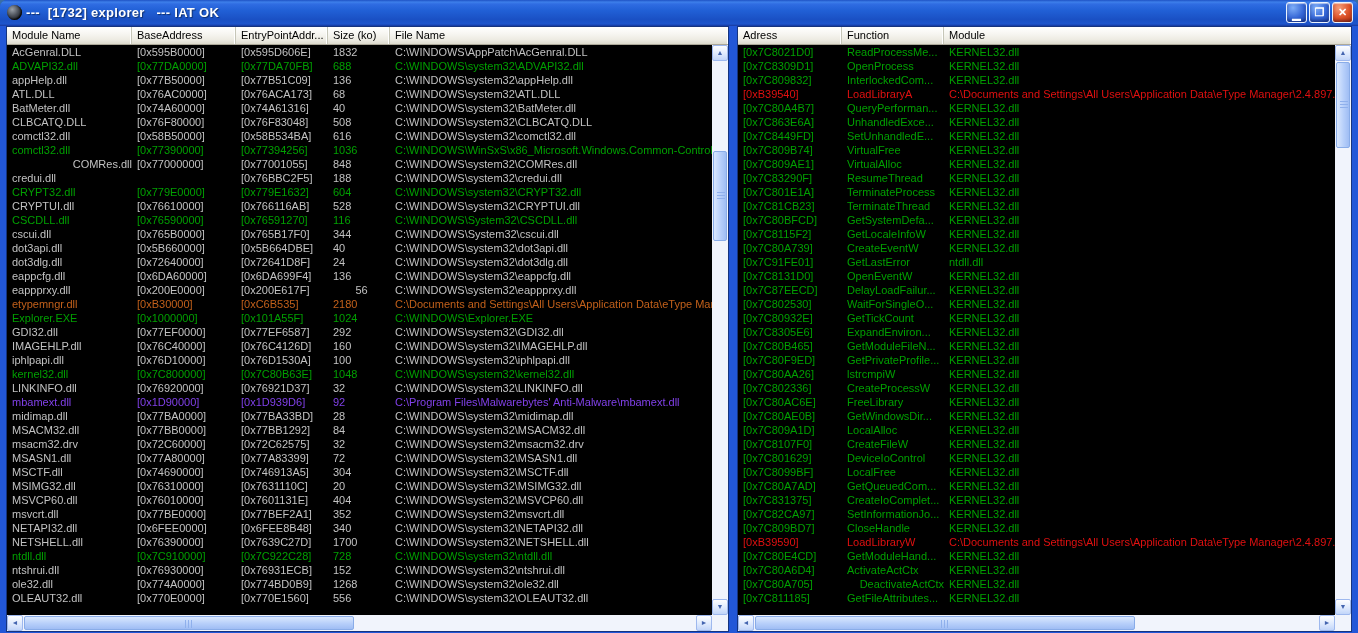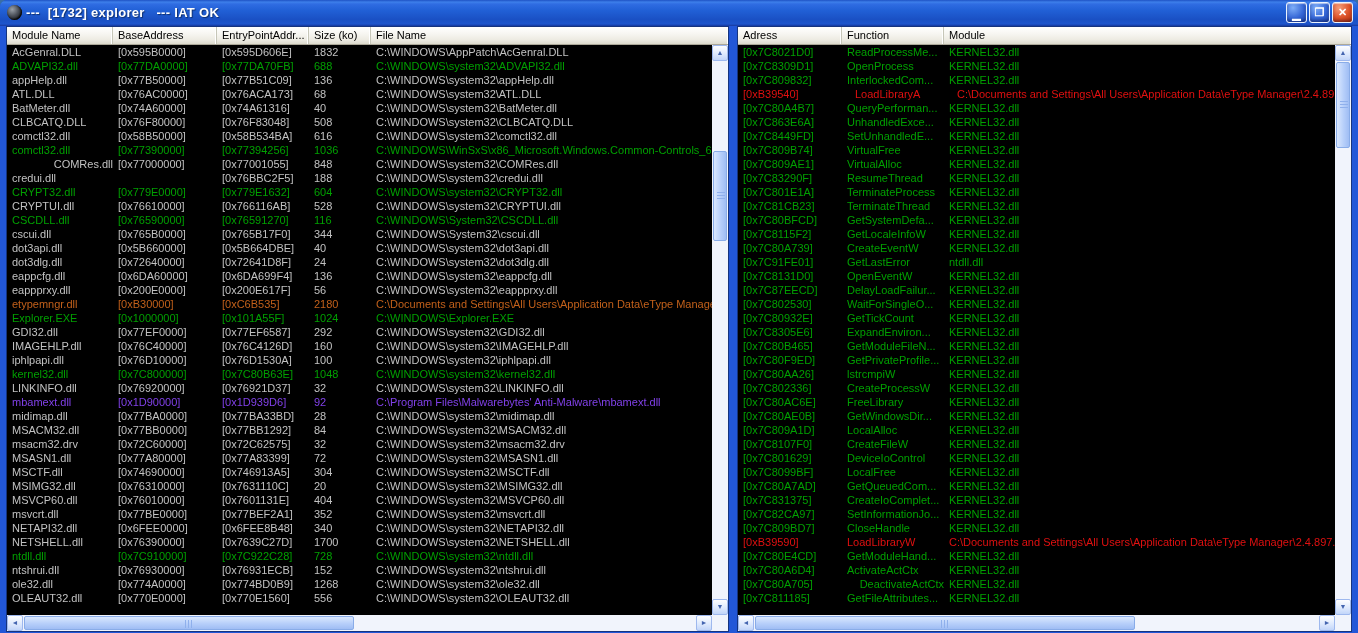--- a/index.html
+++ b/index.html
@@ -54,21 +54,21 @@
   .hcell.fl{flex:1 1 auto;border-right:none;}
   .rows{
     position:absolute;top:18px;left:0;right:16px;bottom:16px;overflow:hidden;
   }
   .row{display:flex;height:14px;line-height:14px;white-space:nowrap;}
   .cell{
     font-size:11px;padding-left:5px;white-space:pre;overflow:hidden;flex:0 0 auto;
   }
   .cell.fl{flex:1 1 auto;}
   
-  .lc0{width:106px;} .lc1{width:104px;} .lc2{width:92px;} .lc3{width:62px;} .lc4{flex:1 1 auto;}
+  .lc0{width:125px;} .lc1{width:104px;} .lc2{width:92px;} .lc3{width:62px;} .lc4{flex:1 1 auto;}
   
   .rc0{width:104px;} .rc1{width:102px;} .rc2{flex:1 1 auto;}
   
   .vscroll{position:absolute;top:18px;right:0;bottom:16px;width:16px;background:#F1F4FC;}
   .hscroll{position:absolute;left:0;right:16px;bottom:0;height:16px;background:#F1F4FC;}
   .corner{position:absolute;right:0;bottom:0;width:16px;height:16px;background:#F1F4FC;}
   .sbtn{
     position:absolute;width:16px;height:16px;
     background:linear-gradient(180deg,#FEFEFF 0%,#DCE8FD 60%,#C2D5F9 100%);
     border:1px solid #9EB8EE;border-radius:2px;
@@ -241,21 +241,21 @@
           <span class="cell lc0" style="color: rgb(194, 194, 194);">eappcfg.dll</span>
           <span class="cell lc1" style="color: rgb(194, 194, 194);">[0x6DA60000]</span>
           <span class="cell lc2" style="color: rgb(194, 194, 194);">[0x6DA699F4]</span>
           <span class="cell lc3" style="color: rgb(194, 194, 194);">136</span>
           <span class="cell lc4 fl" style="color: rgb(194, 194, 194);">C:\WINDOWS\system32\eappcfg.dll</span>
         </div>
         <div class="row">
           <span class="cell lc0" style="color: rgb(194, 194, 194);">eappprxy.dll</span>
           <span class="cell lc1" style="color: rgb(194, 194, 194);">[0x200E0000]</span>
           <span class="cell lc2" style="color: rgb(194, 194, 194);">[0x200E617F]</span>
-          <span class="cell lc3" style="color: rgb(194, 194, 194);">56</span>
+          <span class="cell lc3" style="color: rgb(194, 194, 194); text-align: center;">56</span>
           <span class="cell lc4 fl" style="color: rgb(194, 194, 194);">C:\WINDOWS\system32\eappprxy.dll</span>
         </div>
         <div class="row">
           <span class="cell lc0" style="color: rgb(194, 96, 26);">etypemngr.dll</span>
           <span class="cell lc1" style="color: rgb(194, 96, 26);">[0xB30000]</span>
           <span class="cell lc2" style="color: rgb(194, 96, 26);">[0xC6B535]</span>
           <span class="cell lc3" style="color: rgb(194, 96, 26);">2180</span>
           <span class="cell lc4 fl" style="color: rgb(194, 96, 26);">C:\Documents and Settings\All Users\Application Data\eType Manage</span>
         </div>
         <div class="row">
@@ -436,21 +436,21 @@
           <span class="cell rc1" style="color: rgb(0, 160, 0);">OpenProcess</span>
           <span class="cell rc2 fl" style="color: rgb(0, 160, 0);">KERNEL32.dll</span>
         </div>
         <div class="row">
           <span class="cell rc0" style="color: rgb(0, 160, 0);">[0x7C809832]</span>
           <span class="cell rc1" style="color: rgb(0, 160, 0);">InterlockedCom...</span>
           <span class="cell rc2 fl" style="color: rgb(0, 160, 0);">KERNEL32.dll</span>
         </div>
         <div class="row">
           <span class="cell rc0" style="color: rgb(224, 16, 16);">[0xB39540]</span>
-          <span class="cell rc1" style="color: rgb(224, 16, 16); margin-left: 8px;">LoadLibraryA</span>
+          <span class="cell rc1" style="color: rgb(224, 16, 16);">LoadLibraryA</span>
           <span class="cell rc2 fl" style="color: rgb(224, 16, 16);">C:\Documents and Settings\All Users\Application Data\eType Manager\2.4.897.17</span>
         </div>
         <div class="row">
           <span class="cell rc0" style="color: rgb(0, 160, 0);">[0x7C80A4B7]</span>
           <span class="cell rc1" style="color: rgb(0, 160, 0);">QueryPerforman...</span>
           <span class="cell rc2 fl" style="color: rgb(0, 160, 0);">KERNEL32.dll</span>
         </div>
         <div class="row">
           <span class="cell rc0" style="color: rgb(0, 160, 0);">[0x7C863E6A]</span>
           <span class="cell rc1" style="color: rgb(0, 160, 0);">UnhandledExce...</span>

